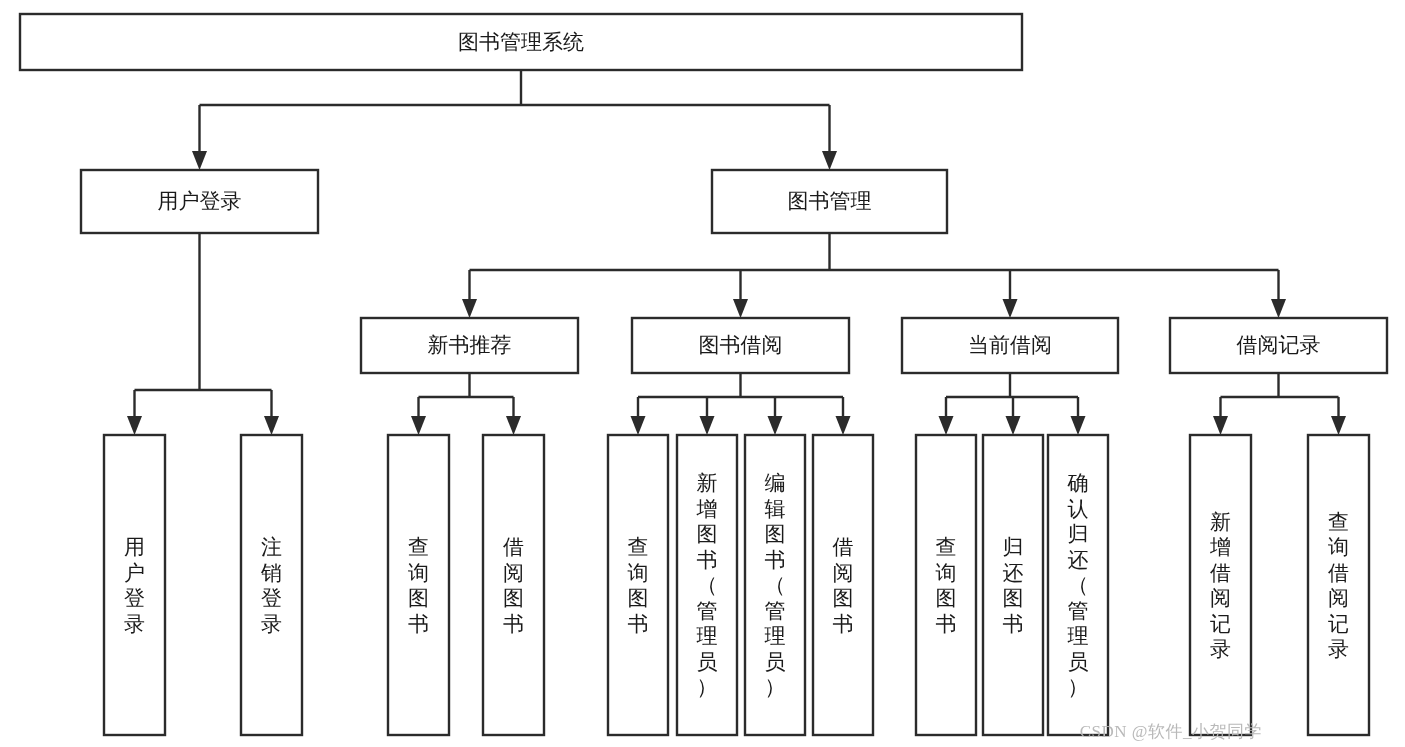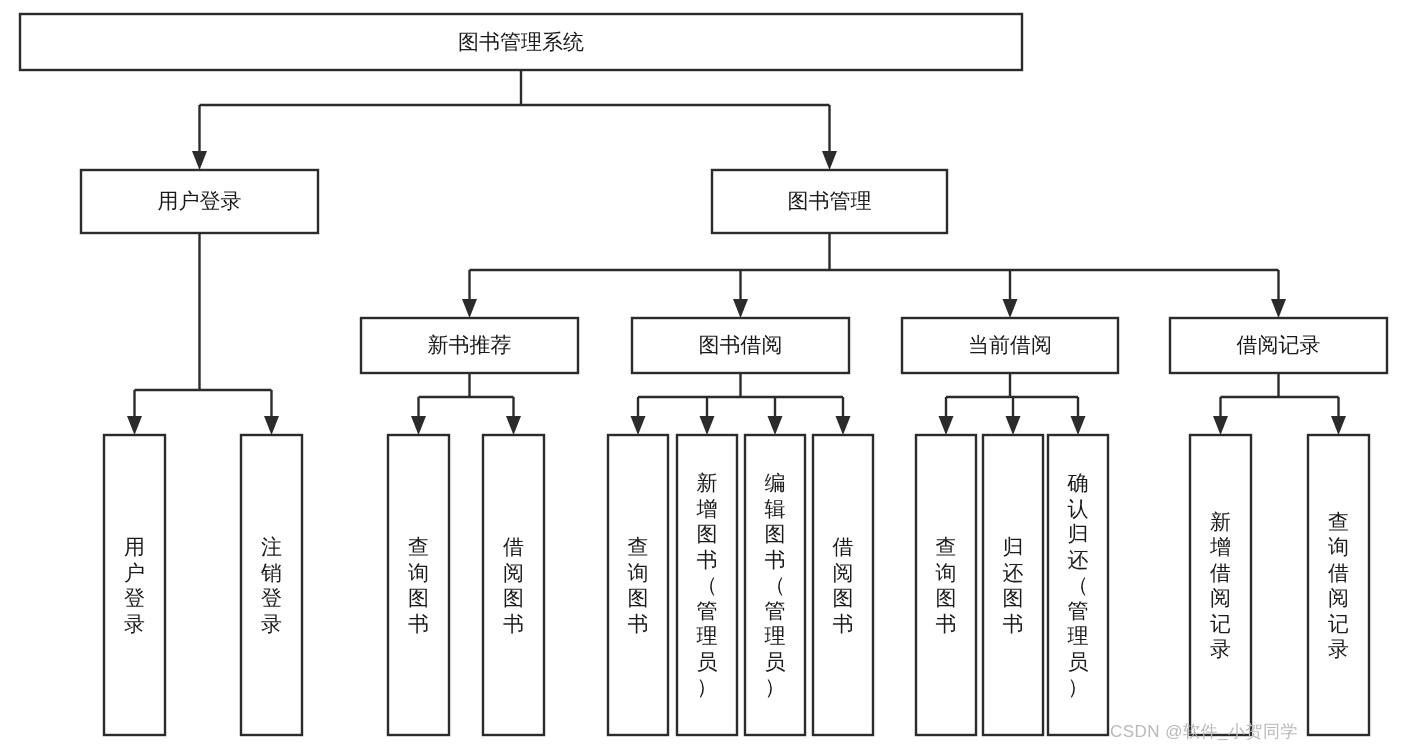--- a/index.html
+++ b/index.html
@@ -11,21 +11,20 @@
     width: 1405px;
     height: 747px;
     font-family: "Liberation Sans", "DejaVu Sans", sans-serif;
     overflow: hidden;
     position: relative;
   }
   #diagram-root {
     position: relative;
     width: 1270px;
     height: 747px;
-    padding-left: 36px;
   }
   svg#flow-svg {
     position: absolute;
     top: 0;
     left: 0;
     width: 1405px;
     height: 747px;
   }
   .node-rect {
     fill: #ffffff;
@@ -52,21 +51,21 @@
   .node-label-v {
     font-family: "Liberation Sans", "DejaVu Sans", sans-serif;
     font-size: 21px;
     fill: #1a1a1a;
     text-anchor: middle;
   }
   .watermark {
     position: absolute;
     right: 8px;
     bottom: 4px;
-    font-family: Liberation Sans, sans-serif;
+    font-family: Liberation Serif, serif;
     font-size: 17px;
     color: #b9b9b9;
     white-space: nowrap;
     letter-spacing: 0.5px;
     user-select: none;
   }
 </style>
 </head>
 <body>
 

